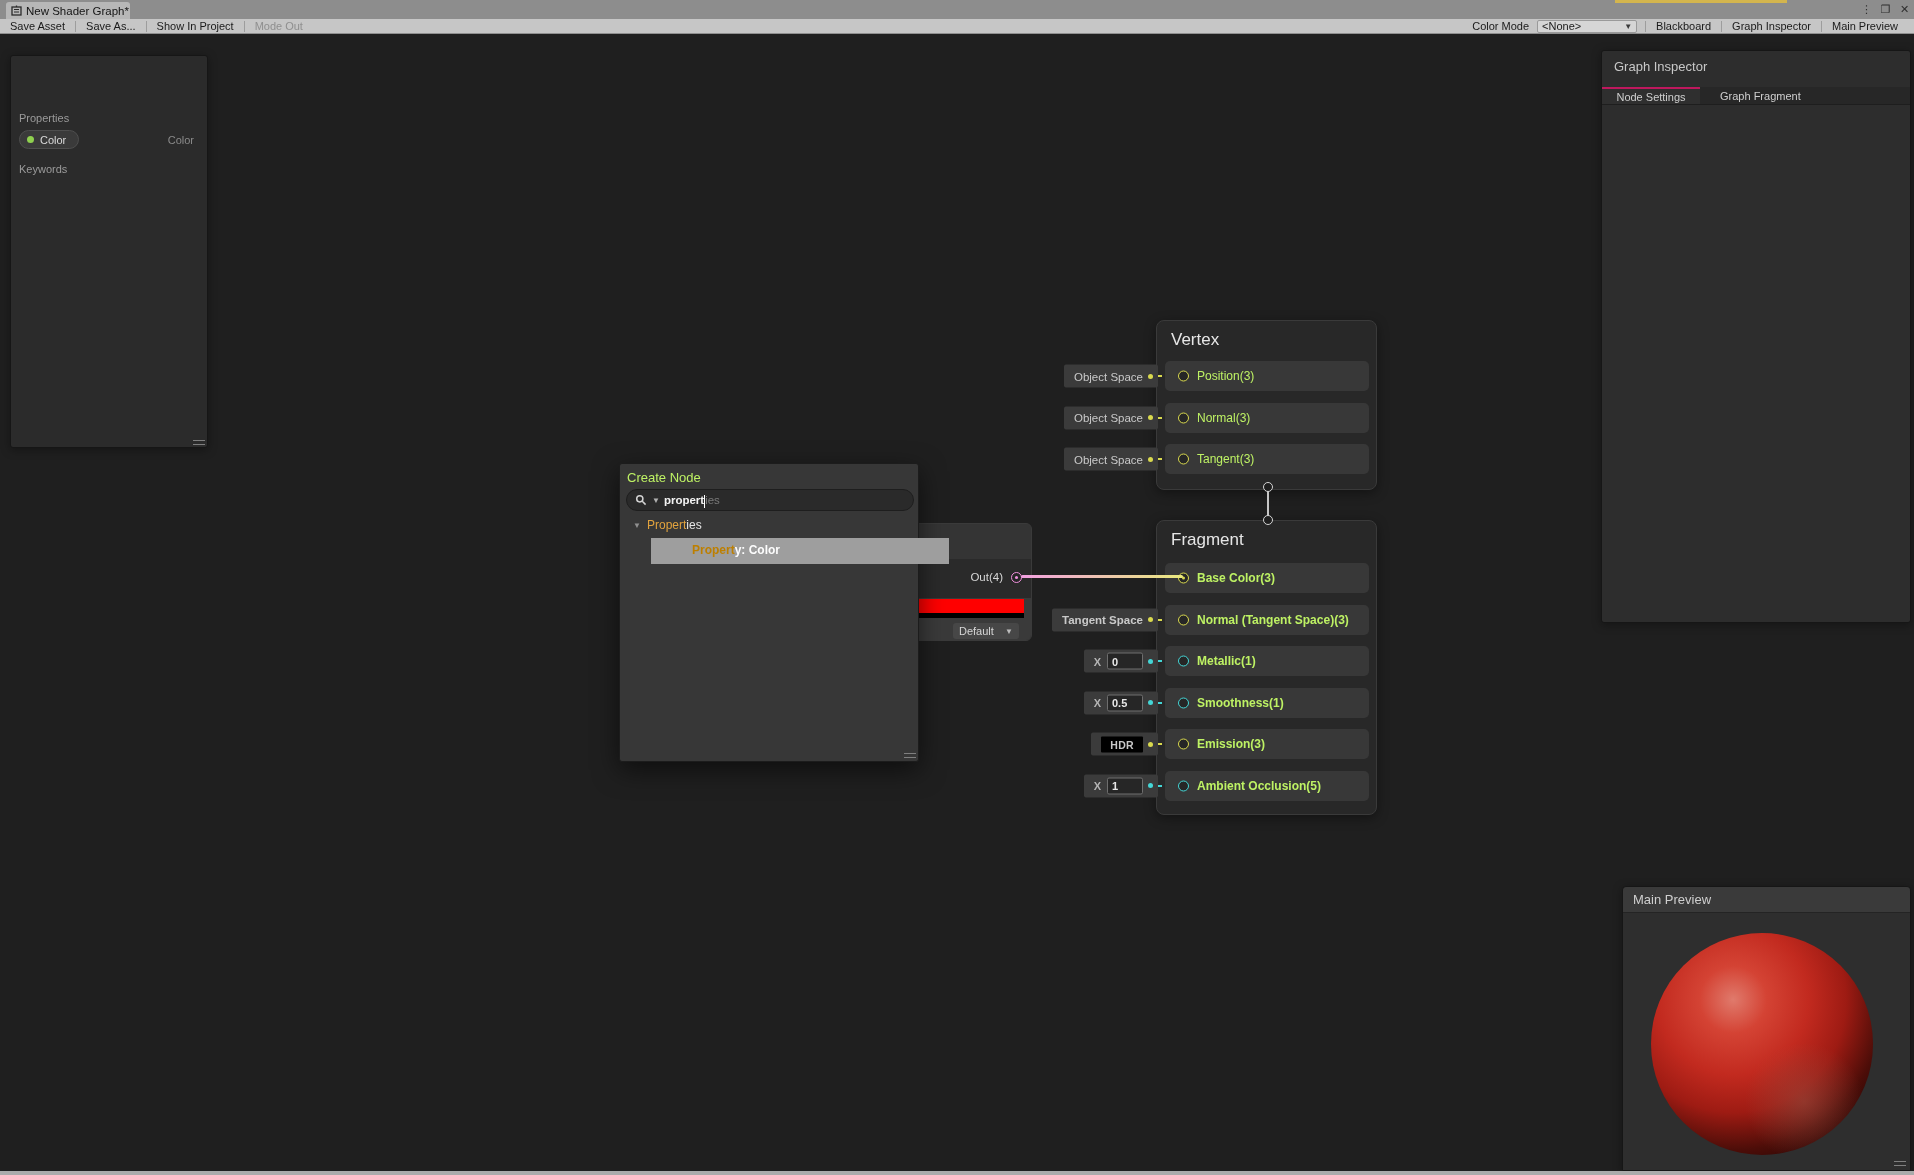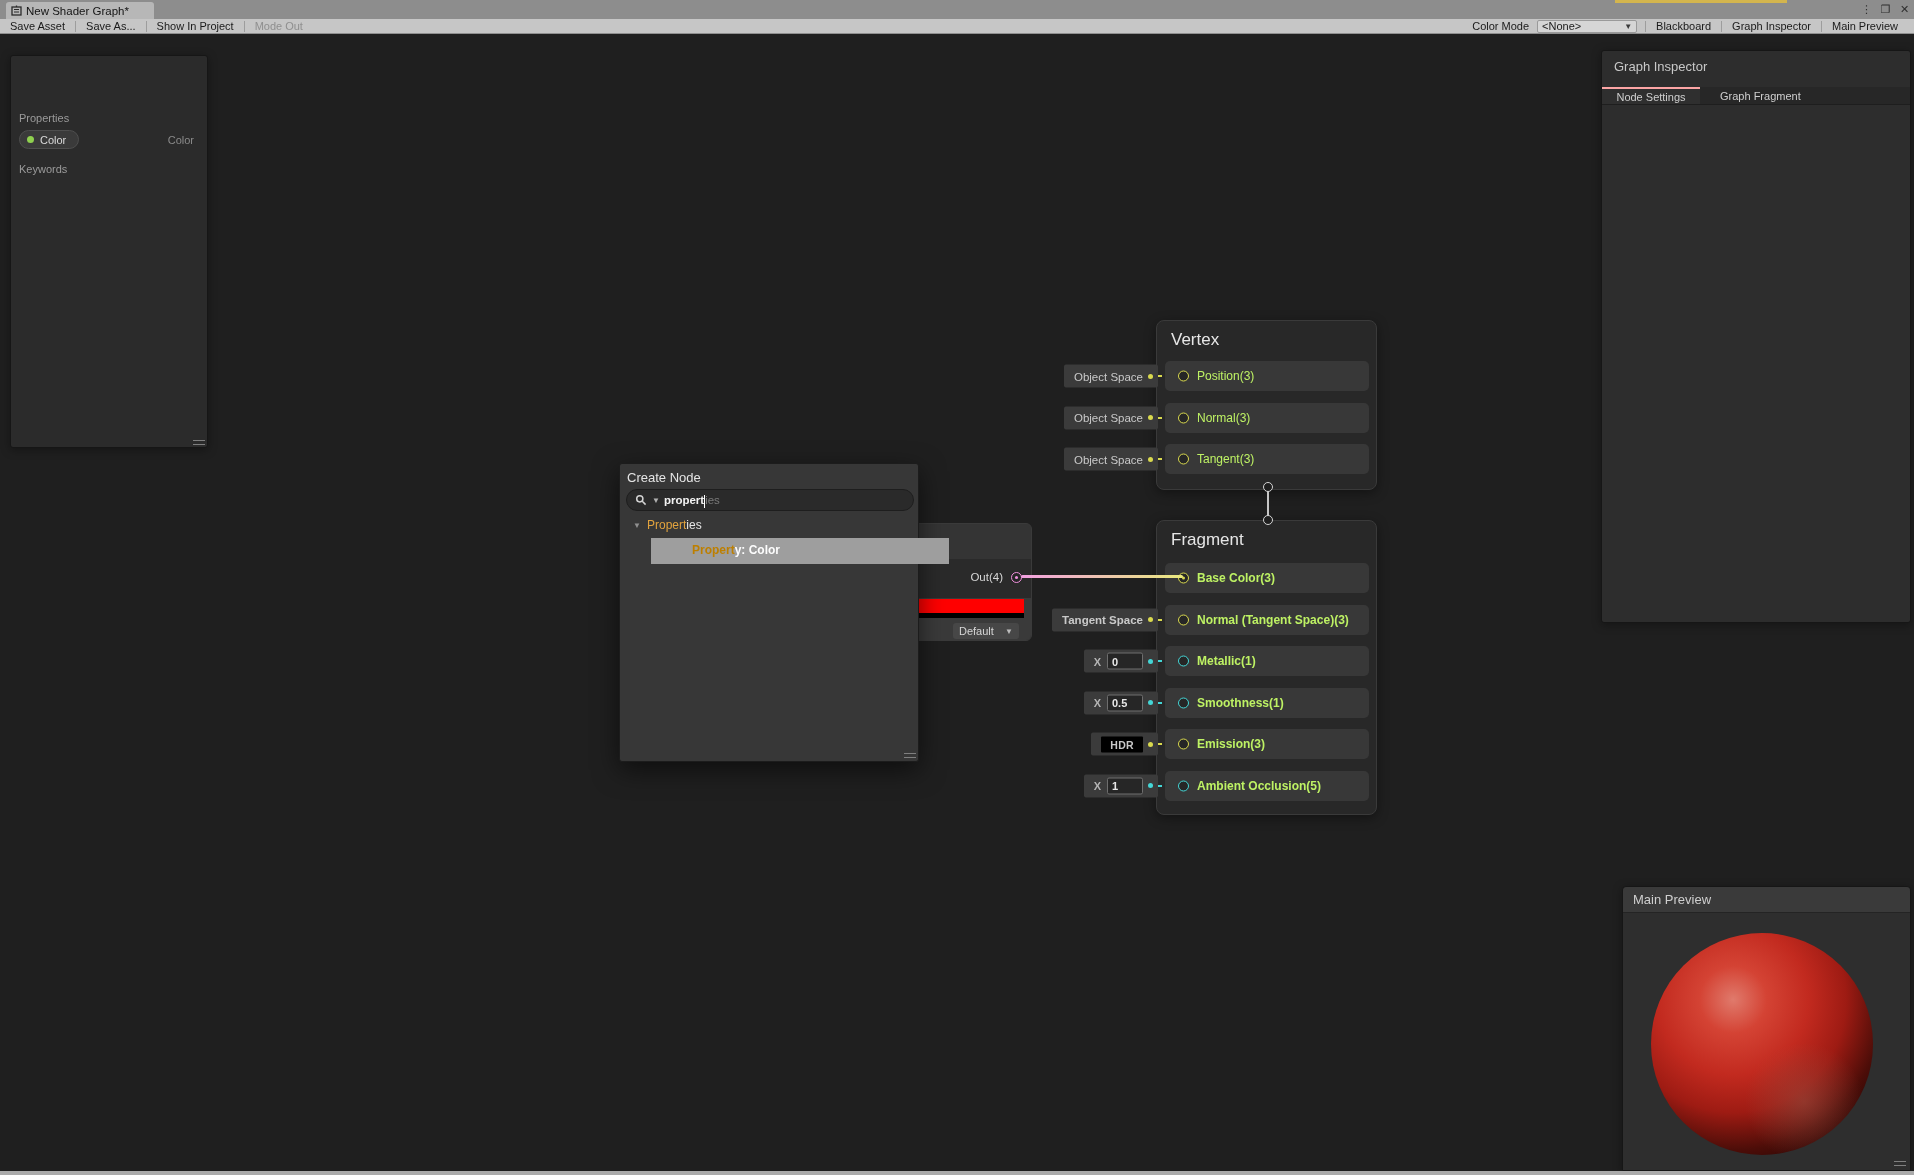--- a/index.html
+++ b/index.html
@@ -5,21 +5,21 @@
   html,body{margin:0;padding:0;}
   body{
     width:1914px;height:1175px;position:relative;overflow:hidden;
     background:#1f1f1f;font-family:"Liberation Sans",sans-serif;
     -webkit-font-smoothing:antialiased;
   }
   .abs{position:absolute;}
 
   
   .titlebar{left:0;top:0;width:1914px;height:19px;background:#8d8d8d;}
-  .doc-tab{left:6px;top:2px;height:17px;width:148px;background:#b7b7b7;
+  .doc-tab{left:6px;top:2px;height:17px;width:124px;background:#b7b7b7;
     border-radius:3px 3px 0 0;display:flex;align-items:center;padding-left:5px;box-sizing:border-box;}
   .doc-tab .tab-title{font-size:11.5px;color:#141414;margin-left:4px;white-space:nowrap;}
   .yellow-strip{left:1615px;top:0;width:172px;height:3px;background:#d3b54e;}
   .win-controls{right:2px;top:0;height:19px;display:flex;align-items:center;gap:4px;}
   .win-btn{width:15px;text-align:center;font-size:11px;color:#2e2e2e;cursor:default;}
 
   
   .toolbar{left:0;top:19px;width:1914px;height:15px;background:#c6c6c6;border-bottom:1px solid #8f8f8f;
     display:flex;align-items:center;font-size:11px;color:#1a1a1a;box-sizing:border-box;}
   .tb-left{display:flex;align-items:center;height:100%;}
@@ -50,21 +50,21 @@
   .bb-pill-dot{width:7px;height:7px;border-radius:50%;margin-right:6px;}
   .bb-pill-label{font-size:11px;color:#dadada;}
   .bb-type{position:absolute;right:13px;top:78px;font-size:11px;color:#8a8a8a;}
   .resize-grip{position:absolute;width:12px;height:5px;border-top:1.5px solid #7f7f7f;border-bottom:1.5px solid #7f7f7f;box-sizing:border-box;}
 
   
   .inspector{left:1601px;top:50px;width:310px;height:573px;background:#2d2d2d;}
   .gi-title{position:absolute;left:12px;top:8px;font-size:13px;color:#c8c8c8;}
   .gi-tabs{position:absolute;left:0;top:36px;right:0;height:17px;background:#272727;border-bottom:1px solid #1e1e1e;display:flex;}
   .gi-tab{height:100%;display:flex;align-items:center;justify-content:center;font-size:11px;color:#cfcfcf;padding:0 12px;box-sizing:border-box;}
-  .gi-tab.active{background:#2f2f2f;border-top:2px solid #fca5a5;}
+  .gi-tab.active{background:#2f2f2f;border-top:2px solid #be185d;}
 
   
   .preview{left:1622px;top:886px;width:289px;height:285px;background:#2e2e2e;border-radius:4px 4px 0 0;}
   .pv-header{position:absolute;left:0;top:0;right:0;height:25px;background:#3a3a3a;border-radius:4px 4px 0 0;border-bottom:1px solid #242424;}
   .pv-title{position:absolute;left:10px;top:5px;font-size:13px;color:#cfcfcf;}
   .sphere{position:absolute;left:28px;top:46px;width:222px;height:222px;border-radius:50%;
     background:
       radial-gradient(circle at 69% 76%, rgba(158,80,66,0.55) 0%, rgba(158,80,66,0.0) 26%),
       radial-gradient(circle at 37% 30%, #e07a6c 0%, #d44334 16%, #c22a1f 36%, #9e1b13 54%, #4c0d08 72%, #1c0403 88%, #120202 100%);
   }
@@ -121,21 +121,21 @@
   .cn-swatch{position:absolute;left:8px;top:1px;width:120px;height:14px;}
   .cn-alpha{position:absolute;left:8px;top:15px;width:120px;height:5px;background:#000;}
   .cn-dropdown{position:absolute;left:57px;top:25px;width:66px;height:16px;background:#474747;border-radius:3px;
     display:flex;align-items:center;justify-content:space-between;padding:0 6px;box-sizing:border-box;}
   .cn-dropdown span{font-size:11px;color:#d6d6d6;}
   .cn-dropdown .caret{font-size:8px;color:#bcbcbc;}
 
   
   .create-node{left:619px;top:463px;width:300px;height:299px;background:#373737;border:1px solid #1c1c1c;
     border-radius:3px;box-sizing:border-box;box-shadow:0 8px 26px rgba(0,0,0,.55);z-index:20;}
-  .cd-title{position:absolute;left:7px;top:6px;font-size:13px;color:#e5e5e5;text-align:right;}
+  .cd-title{position:absolute;left:7px;top:6px;font-size:13px;color:#bef264;text-align:right;}
   .cd-search{position:absolute;left:6px;top:25px;width:288px;height:22px;background:#2a2a2a;border:1px solid #1e1e1e;
     border-radius:11px;display:flex;align-items:center;padding:0 8px;box-sizing:border-box;}
   .cd-search .caret{font-size:8px;color:#b0b0b0;margin:0 4px 0 5px;}
   .cd-typed{font-size:11.5px;color:#f2f2f2;font-weight:700;}
   .cd-cursor{display:inline-block;width:1px;height:13px;background:#fff;margin:0 0 -2px 0;}
   .cd-suggest{font-size:11.5px;color:#7a7a7a;}
   .cd-cat-row{position:absolute;left:0;top:53px;width:100%;height:18px;}
   .cd-fold{position:absolute;left:13px;top:4px;font-size:8px;color:#909090;}
   .cd-cat-text{position:absolute;left:27px;top:1px;font-size:12px;}
   .cd-match{color:#e2a33d;}

